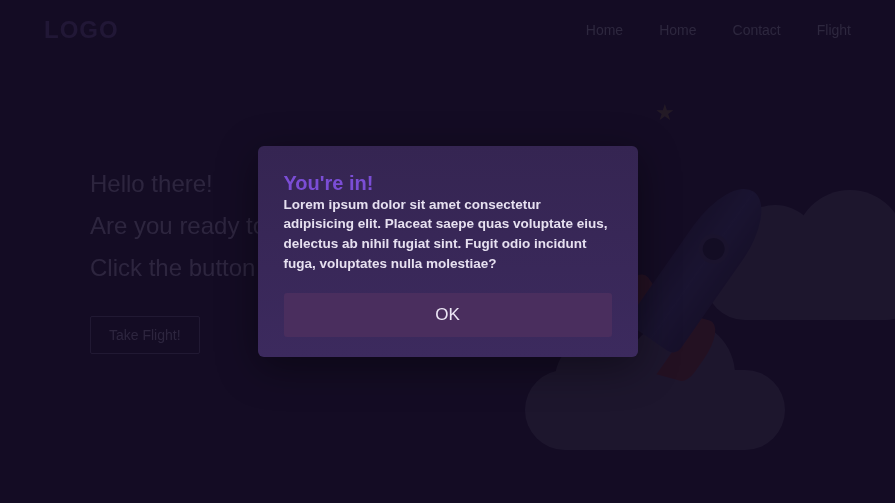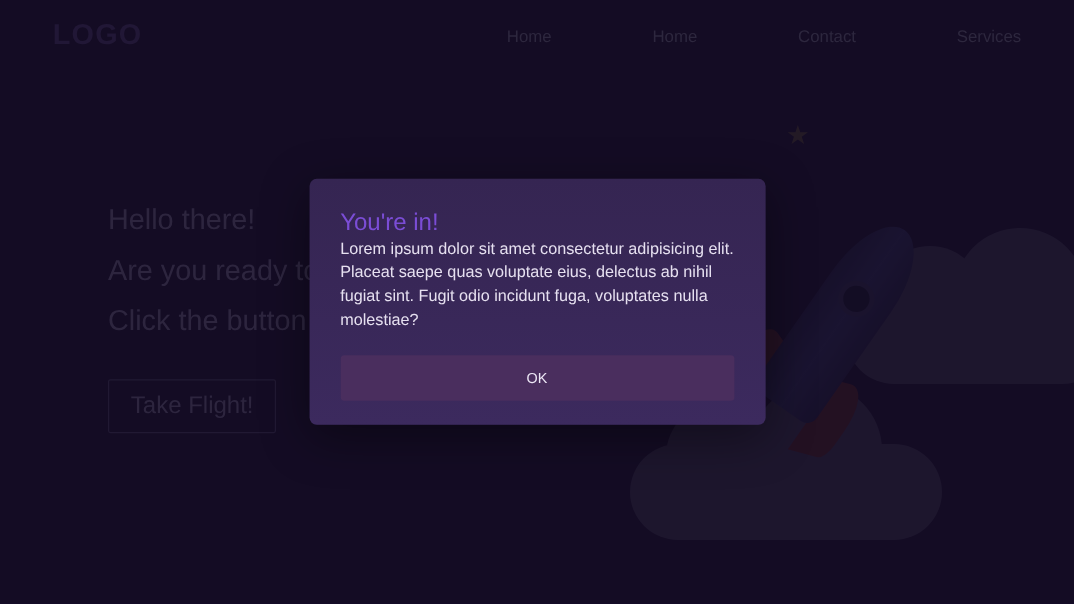--- a/index.html
+++ b/index.html
@@ -27,21 +27,21 @@
       padding: 16px 44px;
     }
     .logo {
       color: #3d2e5c;
       font-size: 24px;
       font-weight: 700;
       letter-spacing: 1px;
     }
     .nav {
       display: flex;
-      gap: 84px;
+      gap: 36px;
     }
     .nav-item {
       color: #5a5570;
       font-size: 14px;
       cursor: pointer;
     }
     .hero {
       padding: 110px 0 0 90px;
       max-width: 500px;
       position: relative;
@@ -52,21 +52,21 @@
       font-size: 24px;
       font-weight: 500;
       margin-bottom: 14px;
     }
     .cta-button {
       margin-top: 20px;
       padding: 10px 18px;
       background: transparent;
       border: 1px solid #3d3456;
       color: #5a5172;
-      font-size: 20px;
+      font-size: 14px;
       cursor: pointer;
       border-radius: 2px;
     }
     
     
     .illustration {
       position: absolute;
       right: -40px;
       top: 90px;
       width: 500px;
@@ -182,52 +182,53 @@
     .modal {
       width: 380px;
       background: linear-gradient(180deg, #352552 0%, #3c2a5e 100%);
       border-radius: 6px;
       padding: 26px 26px 20px 26px;
       box-shadow: 0 10px 40px rgba(0,0,0,0.4);
     }
     .modal-title {
       color: #7b4dd6;
       font-size: 20px;
-      font-weight: 400;
+      font-weight: 700;
       margin-bottom: 0;
     }
     .modal-body {
       color: #e6e0f0;
       font-size: 13.5px;
       line-height: 1.45;
       margin-bottom: 20px;
+      font-weight: bold;
     }
     .modal-ok {
       width: 100%;
       padding: 12px;
       background: #4a2e5e;
       border: none;
       color: #ece6f5;
-      font-size: 12px;
+      font-size: 17px;
       cursor: pointer;
       border-radius: 3px;
     }
   </style>
 </head>
 <body>
 
 <div class="page">
 
   <div class="header">
     <div class="logo">LOGO</div>
     <div class="nav">
       <div class="nav-item">Home</div>
       <div class="nav-item">Home</div>
       <div class="nav-item">Contact</div>
-      <div class="nav-item">Services</div>
+      <div class="nav-item">Flight</div>
     </div>
   </div>
 
   <div class="hero">
     <div class="hero-line">Hello there!</div>
     <div class="hero-line">Are you ready to start?</div>
     <div class="hero-line">Click the button below</div>
     <button class="cta-button">Take Flight!</button>
   </div>
 

